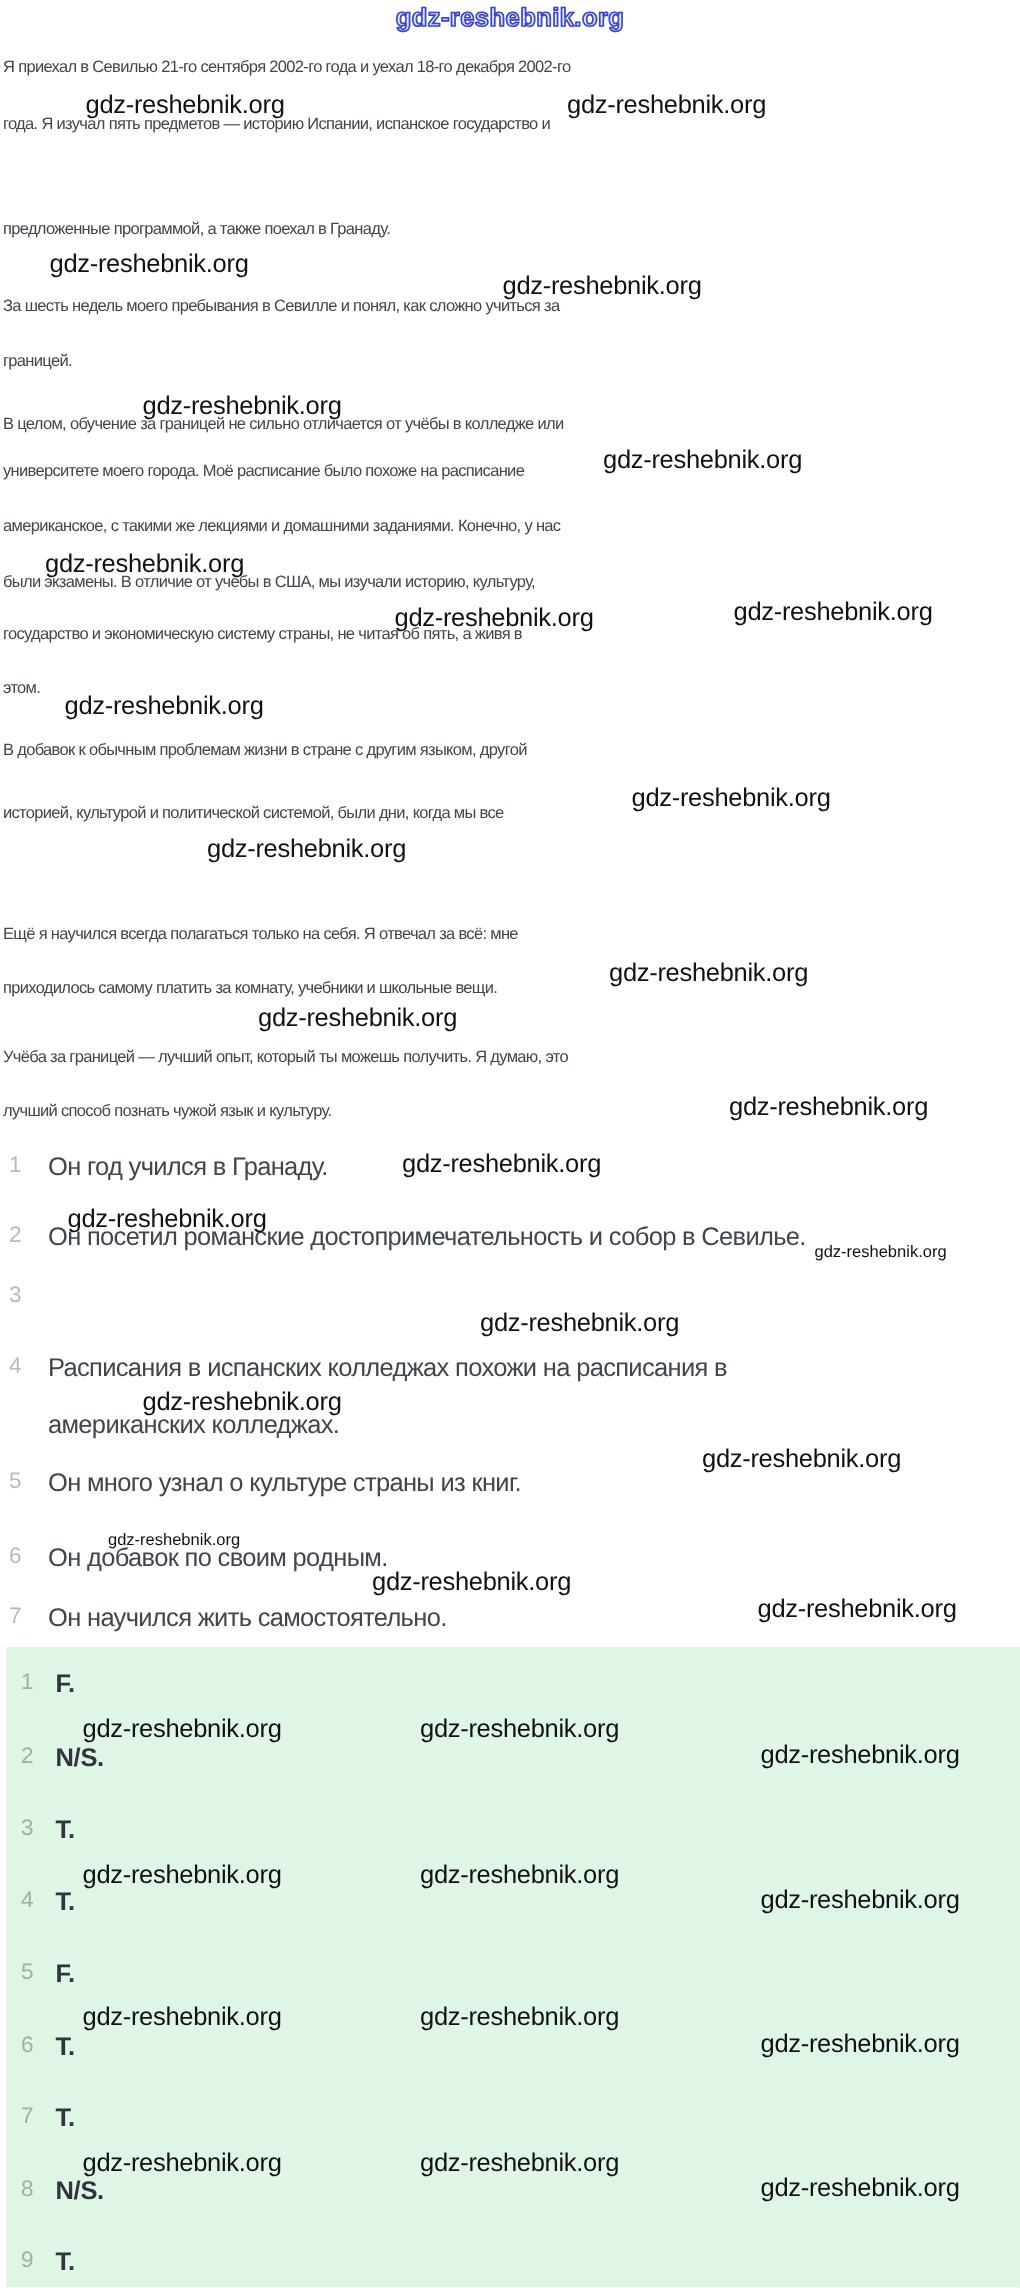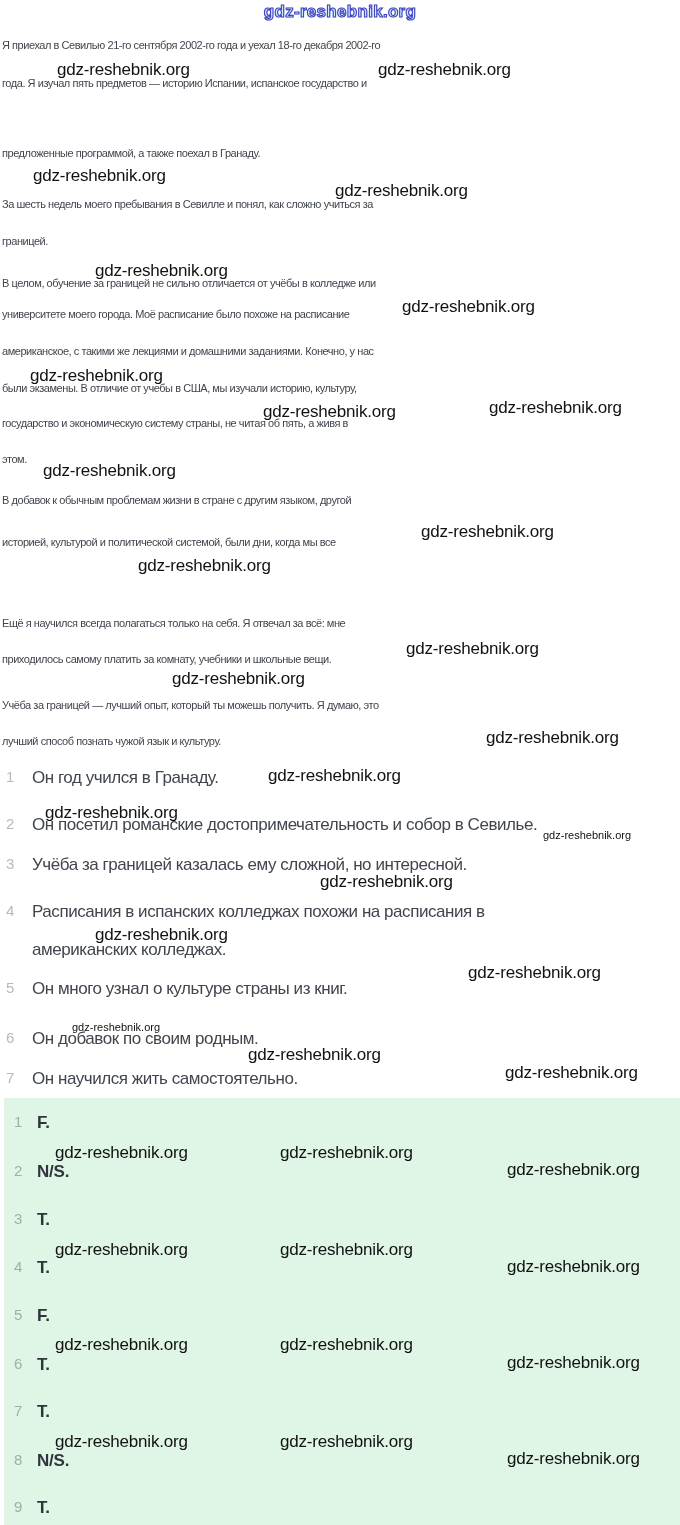--- a/index.html
+++ b/index.html
@@ -103,21 +103,20 @@
     <div class="tl" style="left: 2px; top: 536px;">историей, культурой и политической системой, были дни, когда мы все</div>
     <div class="tl" style="left: 2px; top: 617px;">Ещё я научился всегда полагаться только на себя. Я отвечал за всё: мне</div>
     <div class="tl" style="left: 2px; top: 653px;">приходилось самому платить за комнату, учебники и школьные вещи.</div>
     <div class="tl" style="left: 2px; top: 735px;">лучший способ познать чужой язык и культуру.</div>
     <div class="tl" style="left: 2px; top: 699px;">Учёба за границей — лучший опыт, который ты можешь получить. Я думаю, это</div>
     <div class="qnum" style="left: 6px; top: 768px;">1</div>
     <div class="qtext" style="left: 32px; top: 768px;">Он год учился в Гранаду.</div>
     <div class="qnum" style="left: 6px; top: 815px;">2</div>
     <div class="qtext" style="left: 32px; top: 815px;">Он посетил романские достопримечательность и собор в Севилье.</div>
     <div class="qnum" style="left: 6px; top: 855px;">3</div>
-    <div class="qtext" style="left: 32px; top: 855px;">Учёба за границей казалась ему сложной, но интересной.</div>
     <div class="qnum" style="left: 6px; top: 902px;">4</div>
     <div class="qtext" style="left: 32px; top: 902px;">Расписания в испанских колледжах похожи на расписания в</div>
     <div class="qtext" style="left: 32px; top: 940px;">американских колледжах.</div>
     <div class="qnum" style="left: 6px; top: 979px;">5</div>
     <div class="qtext" style="left: 32px; top: 979px;">Он много узнал о культуре страны из книг.</div>
     <div class="qnum" style="left: 6px; top: 1029px;">6</div>
     <div class="qtext" style="left: 32px; top: 1029px;">Он добавок по своим родным.</div>
     <div class="qnum" style="left: 6px; top: 1069px;">7</div>
     <div class="qtext" style="left: 32px; top: 1069px;">Он научился жить самостоятельно.</div>
     <div class="anum" style="top: 1113px;">1</div>

